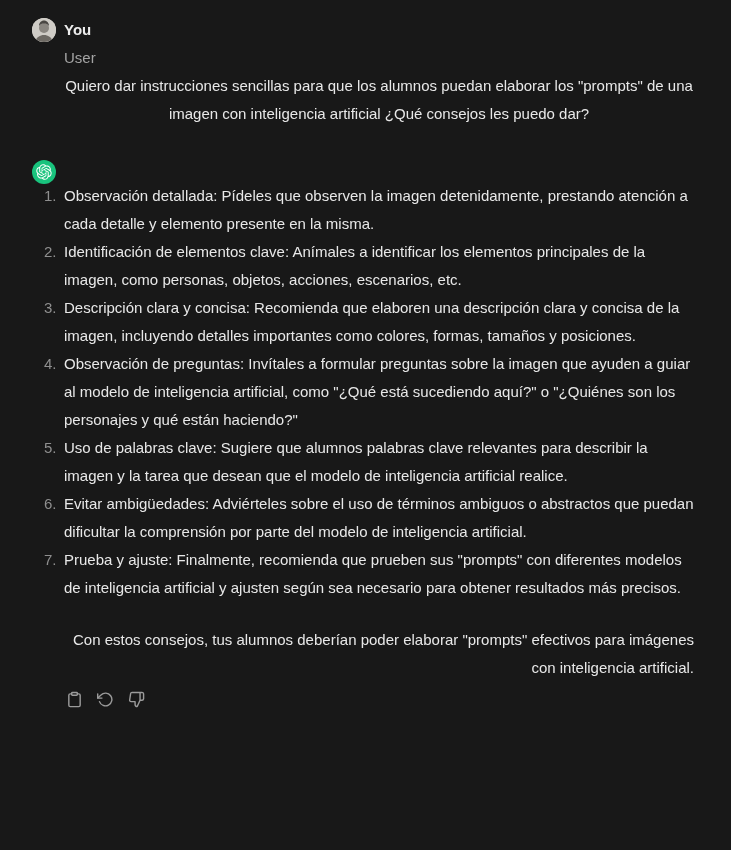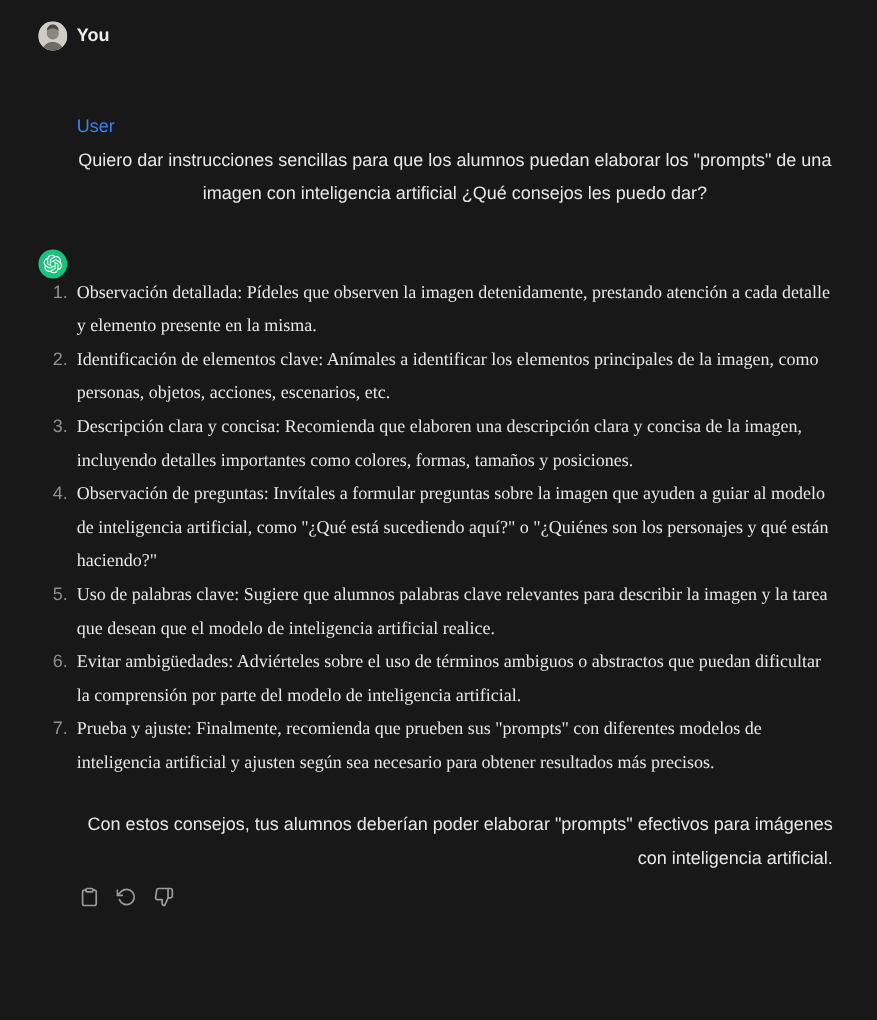--- a/index.html
+++ b/index.html
@@ -18,29 +18,29 @@
   .avatar-col { width: 24px; flex-shrink: 0; }
   .avatar {
     width: 24px; height: 24px; border-radius: 50%;
     overflow: hidden; margin-top: 2px;
     display: flex; align-items: center; justify-content: center;
   }
   .user-avatar { background: #d7d4cf; }
   .gpt-avatar { background: #19c37d; }
   .content { flex: 1; max-width: 630px; }
   .author { font-weight: bold; color: #ececec; }
-  .subauthor { color: #3b82f6; margin-top: 48px; }
+  .subauthor { color: #a3a3a3; }
   .msg-text { margin: 0; text-align: center; }
   .list { margin: 24px 0; }
   .list-item { display: flex; position: relative; }
   .list-marker {
     position: absolute; left: -20px; width: 18px;
     color: #8f8f8f; text-align: left; flex-shrink: 0;
   }
-  .list-text { flex: 1; font-family: Liberation Serif, serif; }
+  .list-text { flex: 1; }
   .closing { margin: 0; text-align: right; }
   .actions {
     margin-top: 6px; display: flex; align-items: center; gap: 11px;
   }
   .action-btn {
     background: none; border: none; padding: 0; cursor: pointer;
     width: 20px; height: 22px;
     display: flex; align-items: center; justify-content: center;
     color: #9b9b9b;
   }

